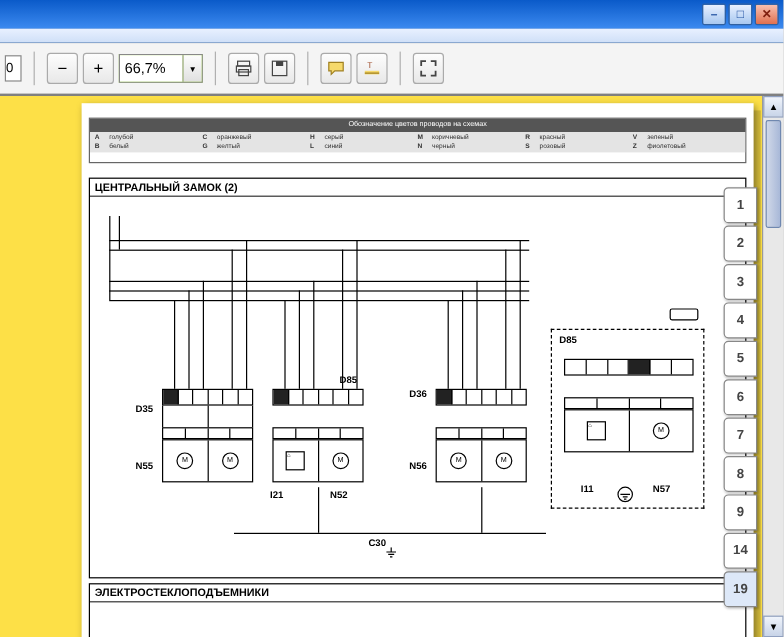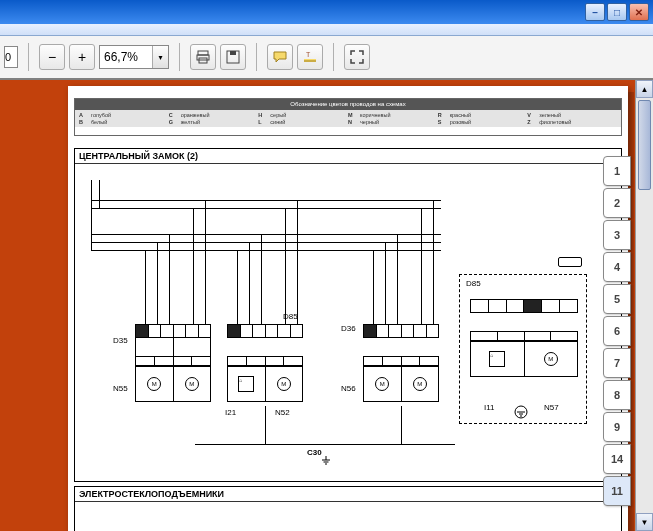--- a/index.html
+++ b/index.html
@@ -82,21 +82,21 @@
     border-left: 1px solid #aaa;
     background: linear-gradient(to bottom, #fdfdfd, #e0e0e0);
     display: flex; align-items: center; justify-content: center;
     font-size: 8px;
   }
   .tb-btn svg { width: 16px; height: 16px; }
 
   .viewer {
     position: absolute;
     top: 80px; left: 0; right: 18px; bottom: 0;
-    background: #c2410c;
+    background: #fde047;
     overflow: hidden;
     padding-left: 31px;
   }
   .page {
     position: absolute;
     left: 68px; top: 6px;
     width: 560px;
     height: 500px;
     background: #fff;
     box-shadow: 2px 2px 6px rgba(0,0,0,0.4);
@@ -171,21 +171,21 @@
   .pin.blk { background: #222; }
   .motorbox {
     height: 36px;
     border: 1px solid #000;
     background: #fff;
     display: flex;
   }
   .half { flex: 1; border-right: 1px solid #000; display: flex; align-items: center; justify-content: center; }
   .half:last-child { border-right: none; }
   .motor { width: 14px; height: 14px; border: 1px solid #000; border-radius: 50%; font-size: 6px; display:flex;align-items:center;justify-content:center; }
-  .mod-label { position: absolute; font-size: 8px; font-weight: normal; }
+  .mod-label { position: absolute; font-size: 8px; font-weight: bold; }
   .dashed-box {
     position: absolute;
     border: 1px dashed #000;
   }
   .c30-label { position: absolute; font-size: 8px; font-weight: bold; }
 
   
   .tabs {
     position: absolute;
     right: 4px; top: 76px;
@@ -532,21 +532,21 @@
     <div class="tab">1</div>
     <div class="tab">2</div>
     <div class="tab">3</div>
     <div class="tab">4</div>
     <div class="tab">5</div>
     <div class="tab">6</div>
     <div class="tab">7</div>
     <div class="tab">8</div>
     <div class="tab">9</div>
     <div class="tab">14</div>
-    <div class="tab active">11</div>
+    <div class="tab active">19</div>
   </div>
 </div>
 
 <div class="vscroll">
   <div class="vscroll-btn" style="top:0">
       <span>▲</span>
     </div>
   <div class="vscroll-thumb"></div>
   <div class="vscroll-btn" style="bottom:0">
       <span>▼</span>

